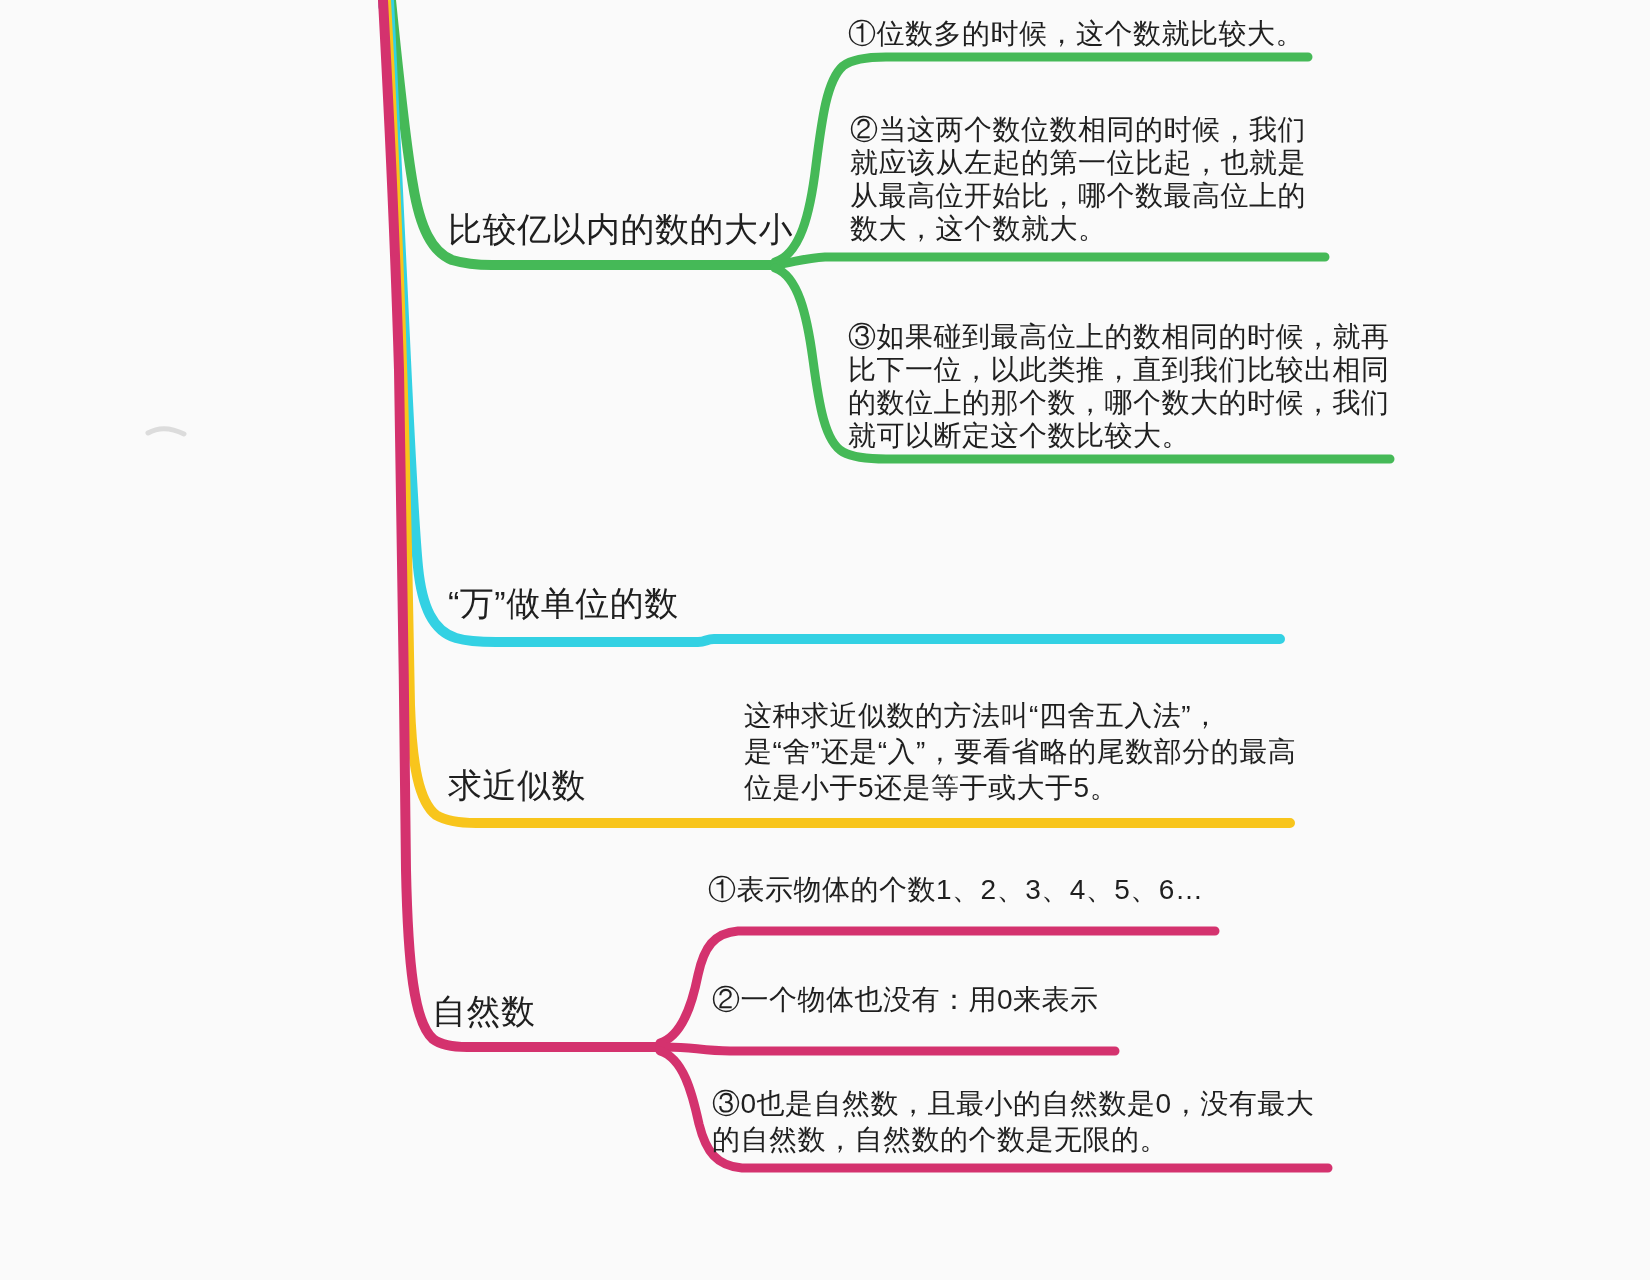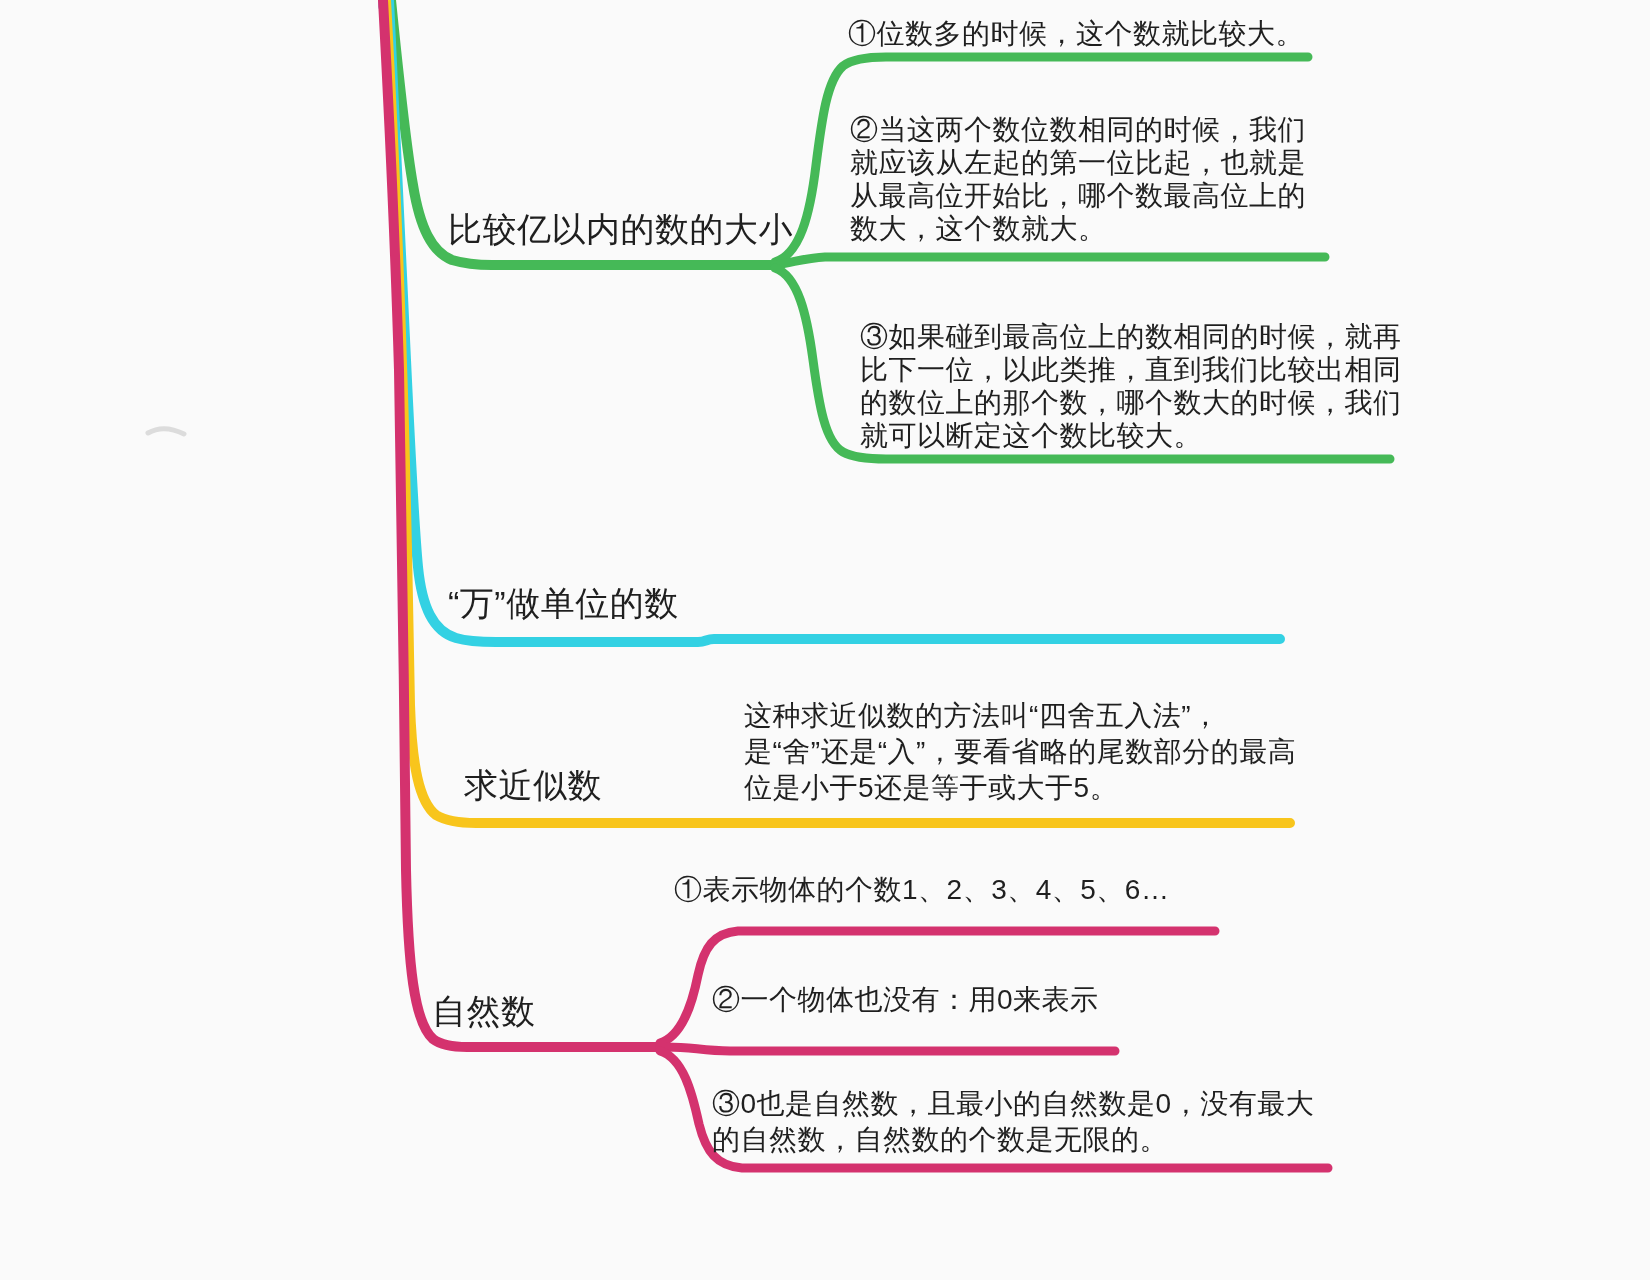--- a/index.html
+++ b/index.html
@@ -54,31 +54,31 @@
     <path class="st-pink w9" d="M 660 1047 C 690 1046 700 1051 730 1051 L 1115 1051"></path>
     <path class="st-pink w9" d="M 660 1051 C 683 1058 692 1092 699 1124 C 706 1152 717 1166 742 1168 L 1328 1168"></path>
   </svg>
 
   <div class="node-text branch-label" style="left:448px; top:210px;">比较亿以内的数的大小</div>
   <div class="node-text" style="left:848px; top:16px;">①位数多的时候，这个数就比较大。</div>
   <div class="node-text lh33" style="left:850px; top:113px;">②当这两个数位数相同的时候，我们
 就应该从左起的第一位比起，也就是
 从最高位开始比，哪个数最高位上的
 数大，这个数就大。</div>
-  <div class="node-text lh33" style="left:848px; top:320px;margin-left:12px;">③如果碰到最高位上的数相同的时候，就再
+  <div class="node-text lh33" style="left:848px; top:320px;">③如果碰到最高位上的数相同的时候，就再
 比下一位，以此类推，直到我们比较出相同
 的数位上的那个数，哪个数大的时候，我们
 就可以断定这个数比较大。</div>
 
   <div class="node-text branch-label" style="left:448px; top:584px;">“万”做单位的数</div>
 
-  <div class="node-text branch-label" style="left:448px; top:766px;margin-left:16px;">求近似数</div>
+  <div class="node-text branch-label" style="left:448px; top:766px;">求近似数</div>
   <div class="node-text" style="left:744px; top:698px;">这种求近似数的方法叫“四舍五入法”，
 是“舍”还是“入”，要看省略的尾数部分的最高
 位是小于5还是等于或大于5。</div>
 
   <div class="node-text branch-label" style="left:432px; top:992px;">自然数</div>
-  <div class="node-text" style="left:674px; top:872px;">①表示物体的个数1、2、3、4、5、6…</div>
+  <div class="node-text" style="left:708px; top:872px;">①表示物体的个数1、2、3、4、5、6…</div>
   <div class="node-text" style="left:712px; top:982px;">②一个物体也没有：用0来表示</div>
   <div class="node-text" style="left:712px; top:1086px;">③0也是自然数，且最小的自然数是0，没有最大
 的自然数，自然数的个数是无限的。</div>
 
 </div>
 
 </body></html>

